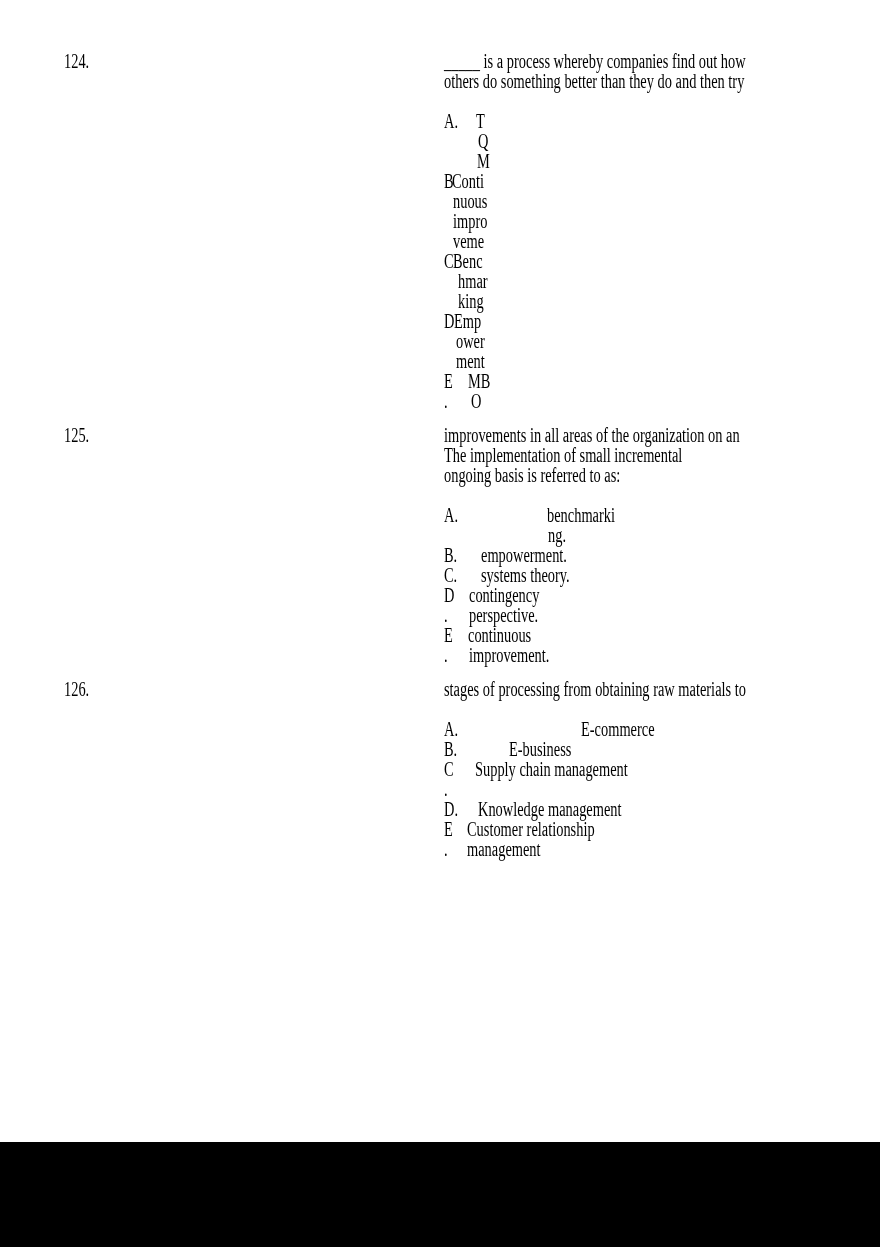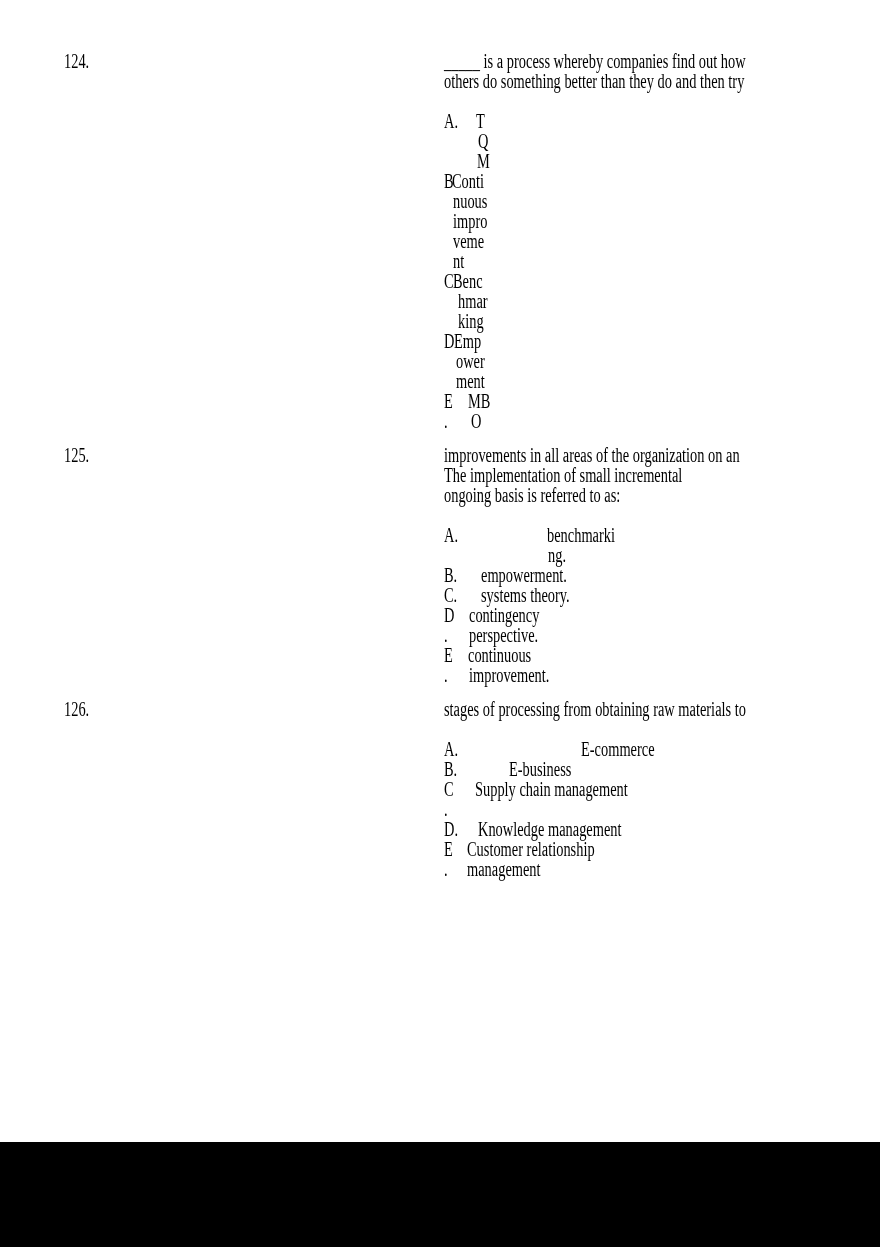--- a/index.html
+++ b/index.html
@@ -73,24 +73,20 @@
               <span class="opt-text sx" style="left: 9px;">nuous</span>
             </div>
             <div class="opt-line">
               <span class="opt-label sx"></span>
               <span class="opt-text sx" style="left: 9px;">impro</span>
             </div>
             <div class="opt-line">
               <span class="opt-label sx"></span>
               <span class="opt-text sx" style="left: 9px;">veme</span>
             </div>
-            <div class="opt-line">
-              <span class="opt-label sx"></span>
-              <span class="opt-text sx" style="left: 9px;">nt</span>
-            </div>
           </div>
           <div class="opt-group">
             <div class="opt-line">
               <span class="opt-label sx">C</span>
               <span class="opt-text sx" style="left: 9px;">Benc</span>
             </div>
             <div class="opt-line">
               <span class="opt-label sx"></span>
               <span class="opt-text sx" style="left: 14px;">hmar</span>
             </div>

